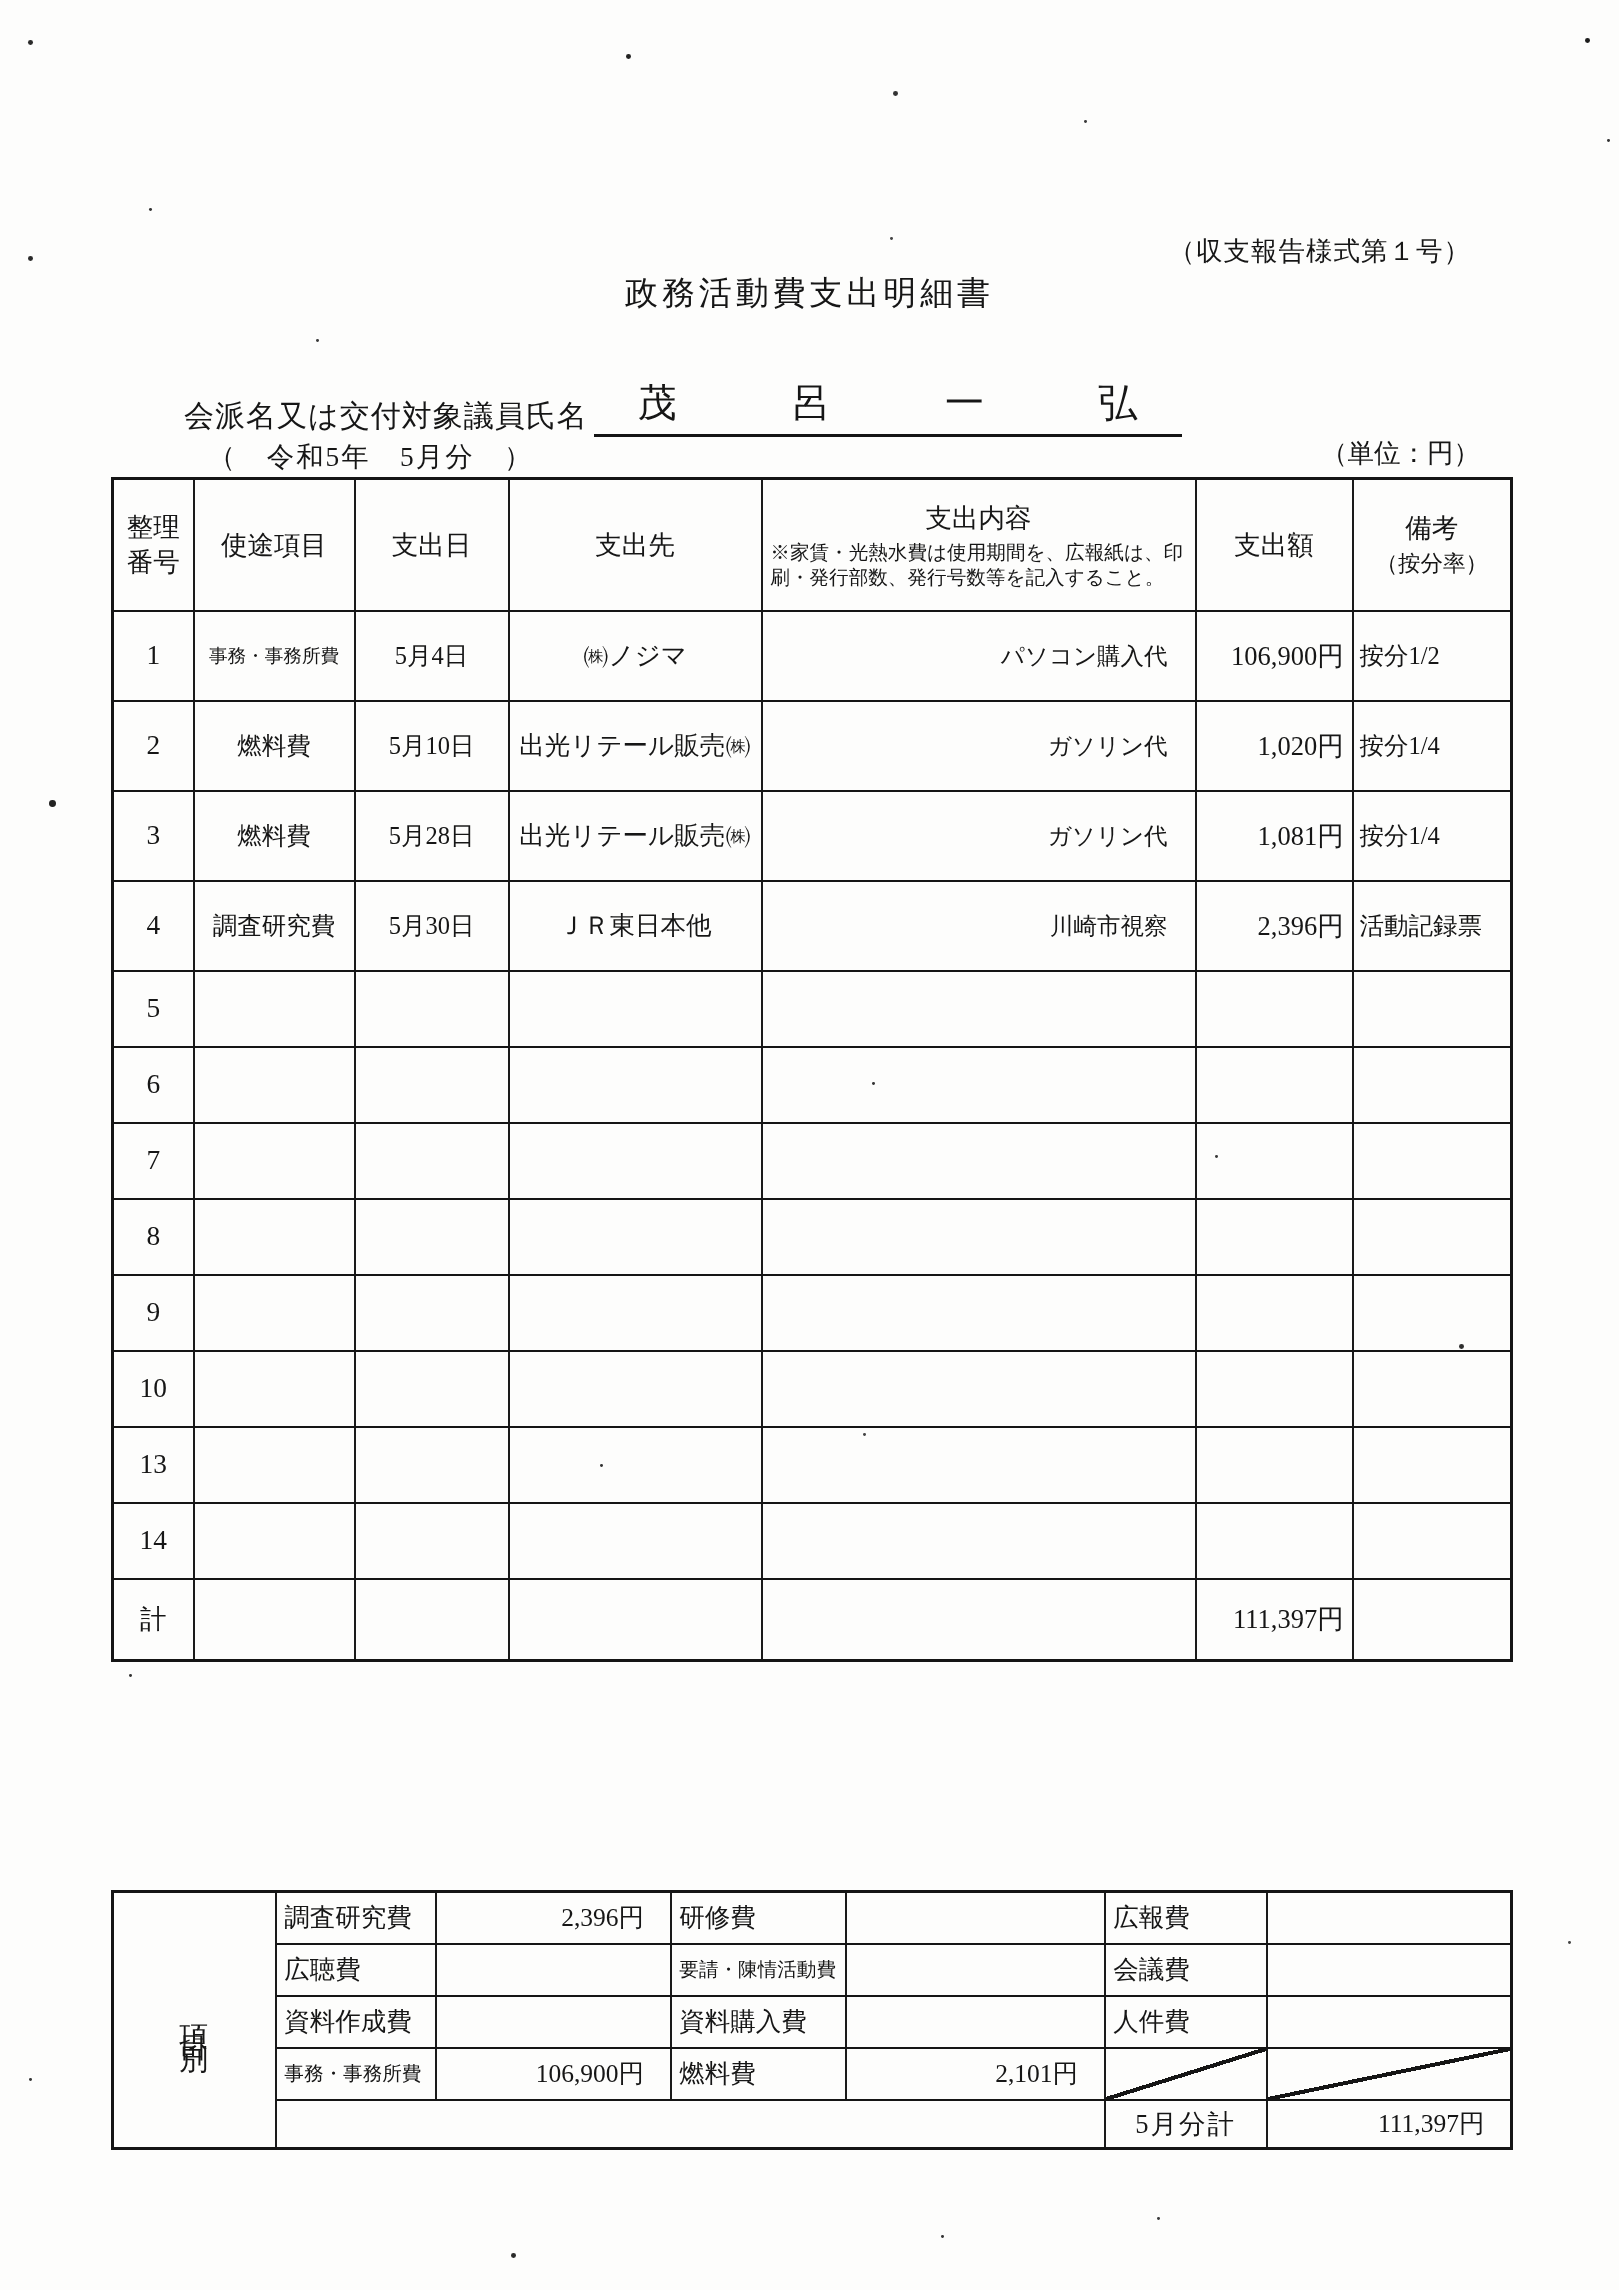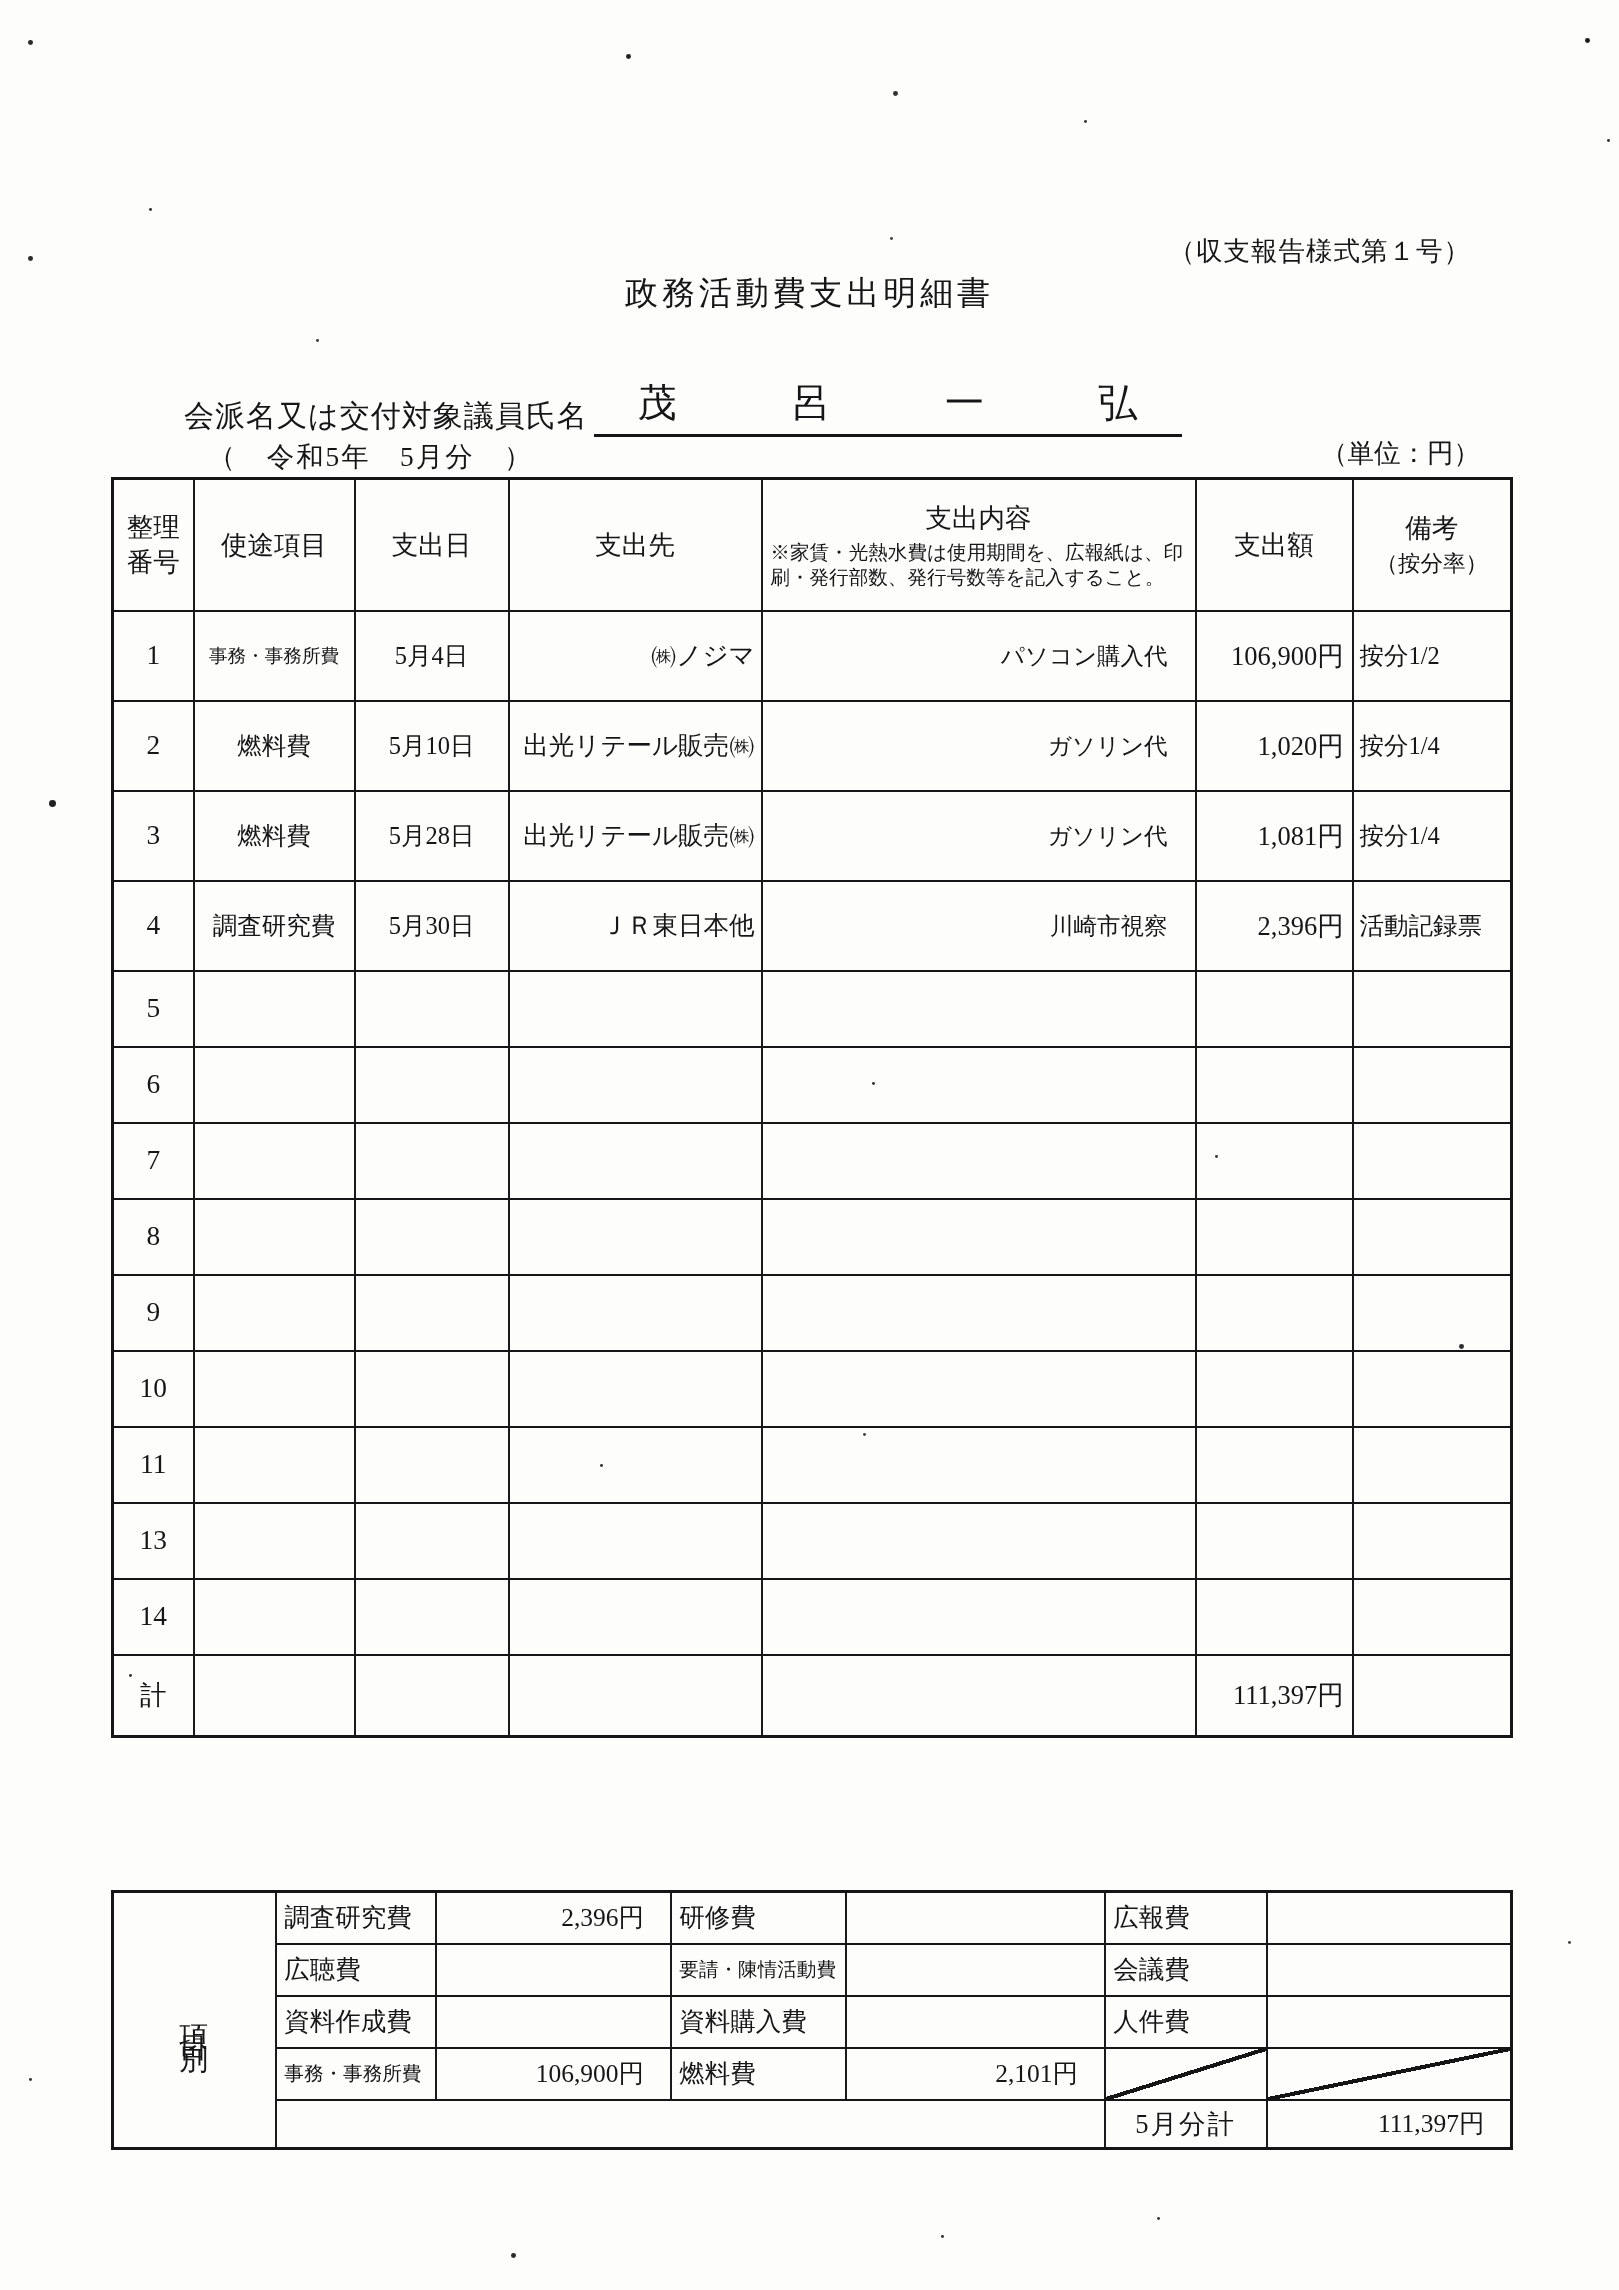--- a/index.html
+++ b/index.html
@@ -81,21 +81,21 @@
   .note-sub { font-size: 22.5px; margin-top: 2px; }
 
   .main-table tr.data-row { height: 90px; }
   .main-table tr.empty-row { height: 76px; }
   .main-table tfoot tr { height: 82px; }
 
   .c-no   { text-align: center; font-size: 27.4px; }
   .c-cat  { text-align: center; font-size: 24.5px; }
   .c-cat.small { font-size: 18.6px; }
   .c-date { text-align: center; font-size: 24.5px; }
-  .c-payee{ text-align: right; padding: 2px 5.9px; font-size: 25.5px; line-height: 1.25; }
+  .c-payee{ text-align: center; padding: 2px 5.9px; font-size: 25.5px; line-height: 1.25; }
   .c-desc { text-align: right; padding: 2px 27px; font-size: 23.5px; }
   .c-amt  { text-align: right; padding: 2px 7.8px; font-size: 26.5px; }
   .c-note { text-align: left; padding: 2px 5.9px; font-size: 24.5px; }
   .total-label { text-align: center; font-size: 26.5px; }
 
   
   .summary-table {
     position: absolute; top: 1890px; left: 111px; width: 1399px;
     border: 3.9px solid #151515;
   }
@@ -249,29 +249,20 @@
         <tr class="empty-row">
           <td class="c-no">10</td>
           <td class="c-cat"></td>
           <td class="c-date"></td>
           <td class="c-payee"></td>
           <td class="c-desc"></td>
           <td class="c-amt"></td>
           <td class="c-note"></td>
         </tr>
         <tr class="empty-row">
-          <td class="c-no">11</td>
-          <td class="c-cat"></td>
-          <td class="c-date"></td>
-          <td class="c-payee"></td>
-          <td class="c-desc"></td>
-          <td class="c-amt"></td>
-          <td class="c-note"></td>
-        </tr>
-        <tr class="empty-row">
           <td class="c-no">13</td>
           <td class="c-cat"></td>
           <td class="c-date"></td>
           <td class="c-payee"></td>
           <td class="c-desc"></td>
           <td class="c-amt"></td>
           <td class="c-note"></td>
         </tr>
         <tr class="empty-row">
           <td class="c-no">14</td>

